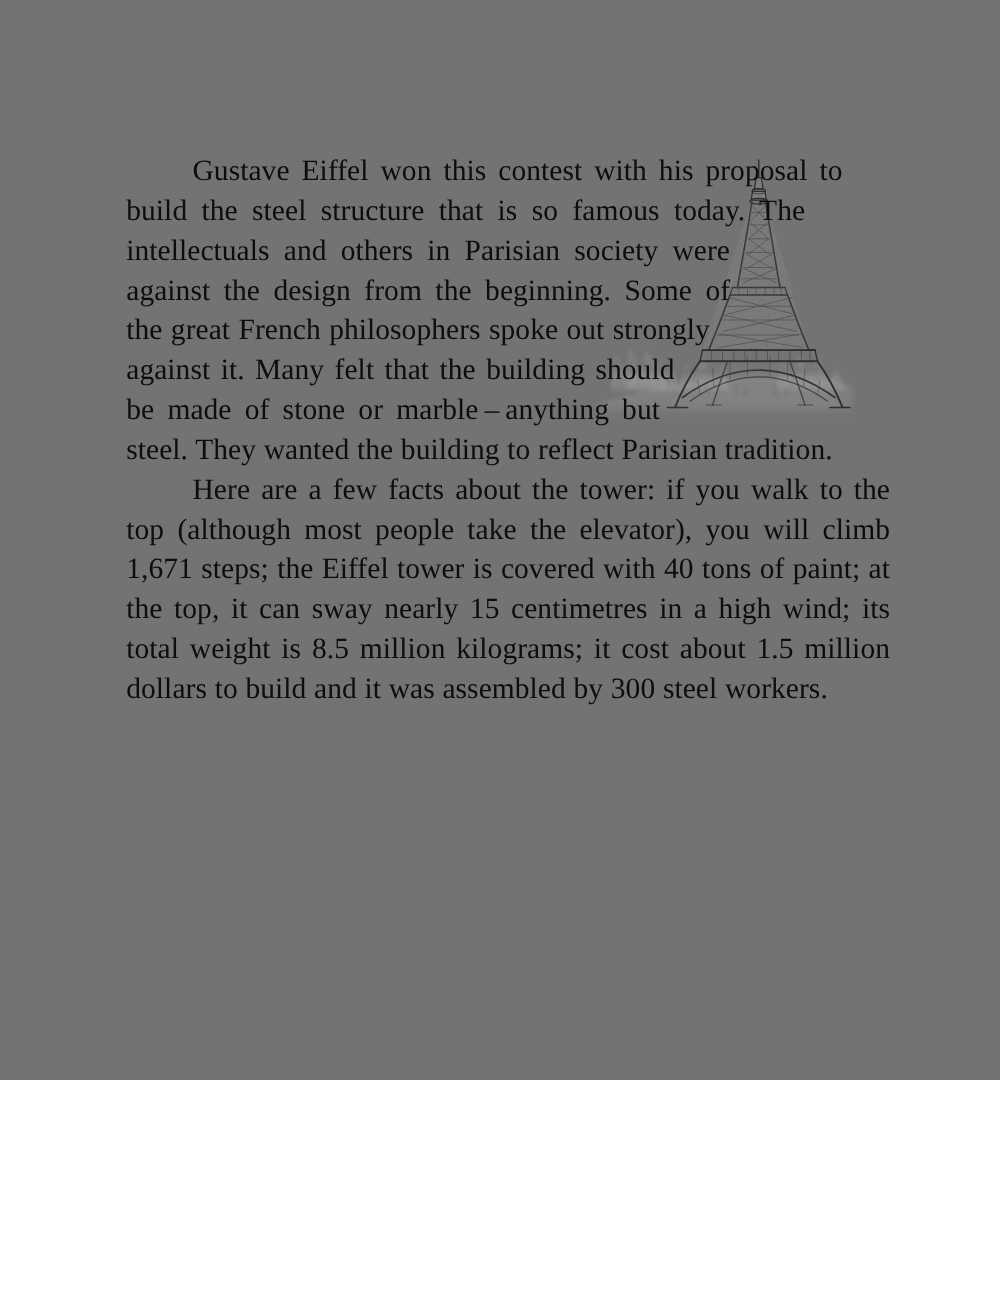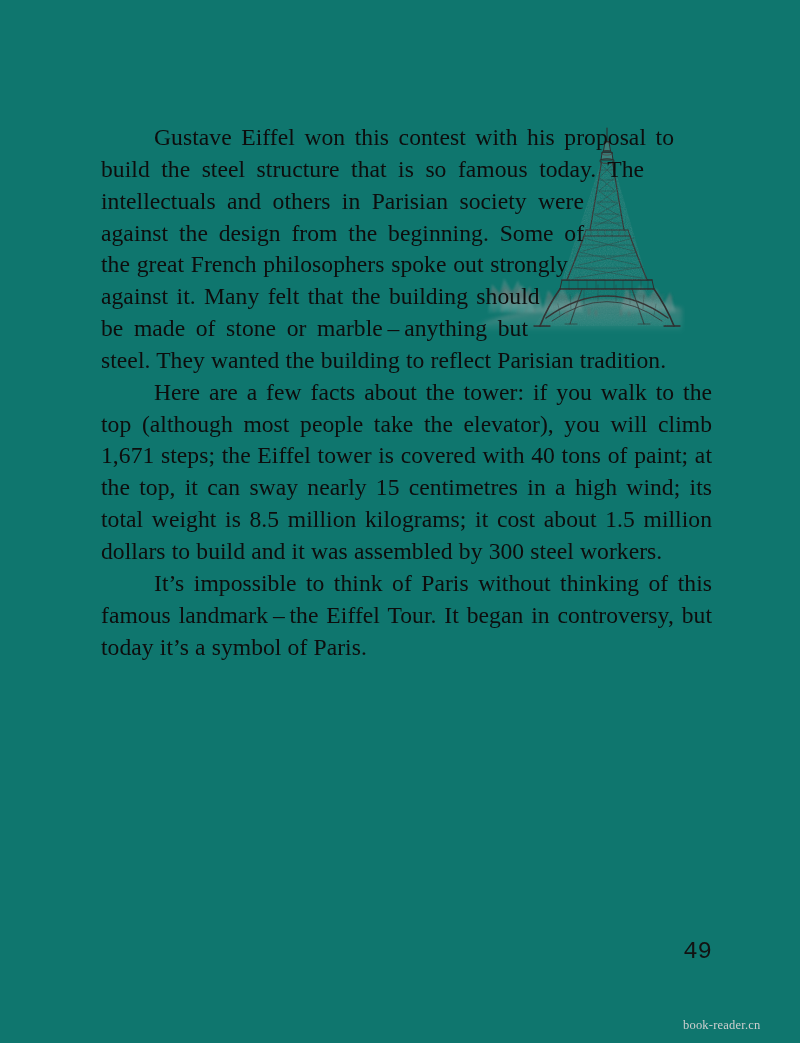--- a/index.html
+++ b/index.html
@@ -7,22 +7,22 @@
     margin: 0;
     padding: 0;
     background: #ffffff;
   }
   body {
     font-family: "Liberation Serif", "DejaVu Serif", serif;
   }
   .page {
     position: relative;
     width: 800px;
-    height: 1043px;
-    background: #0f766e;
+    height: 864px;
+    background: #737373;
     overflow: hidden;
   }
 
   
   .text-col {
     position: absolute;
     left: 101px;
     top: 122px;
     width: 611px;
   }
@@ -284,20 +284,19 @@
       </g>
     </svg>
   </div>
 
   <div class="text-col">
     <p class="para">
       <span class="wrap-block"></span>
       <span>Gustave Eiffel won this contest with his proposal to build the steel structure that is so famous today. The intellectuals and others in Parisian society were against the design from the beginning. Some of the great French philosophers spoke out strongly against it. Many felt that the building should be made of stone or marble – anything but steel. They wanted the building to reflect Parisian tradition.</span>
     </p>
     <p class="para"><span>Here are a few facts about the tower: if you walk to the top (although most people take the elevator), you will climb 1,671 steps; the Eiffel tower is covered with 40 tons of paint; at the top, it can sway nearly 15 centimetres in a high wind; its total weight is 8.5 million kilograms; it cost about 1.5 million dollars to build and it was assembled by 300 steel workers.</span></p>
-    <p class="para"><span>It’s impossible to think of Paris without thinking of this famous landmark – the Eiffel Tour. It began in controversy, but today it’s a symbol of Paris.</span></p>
   </div>
 
   <div class="page-number">49</div>
 
   <div class="watermark">book-reader.cn</div>
 
 </div>
 
 </body></html>

